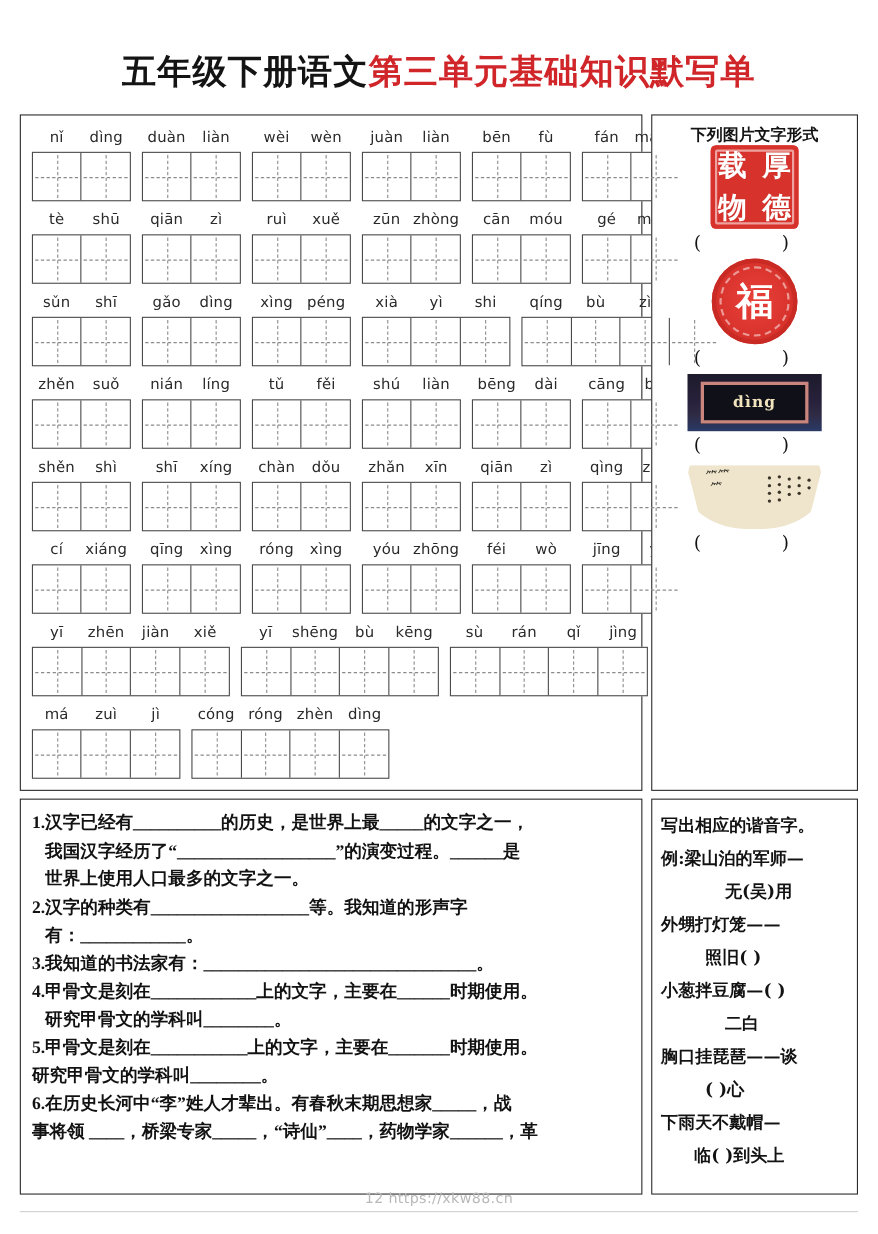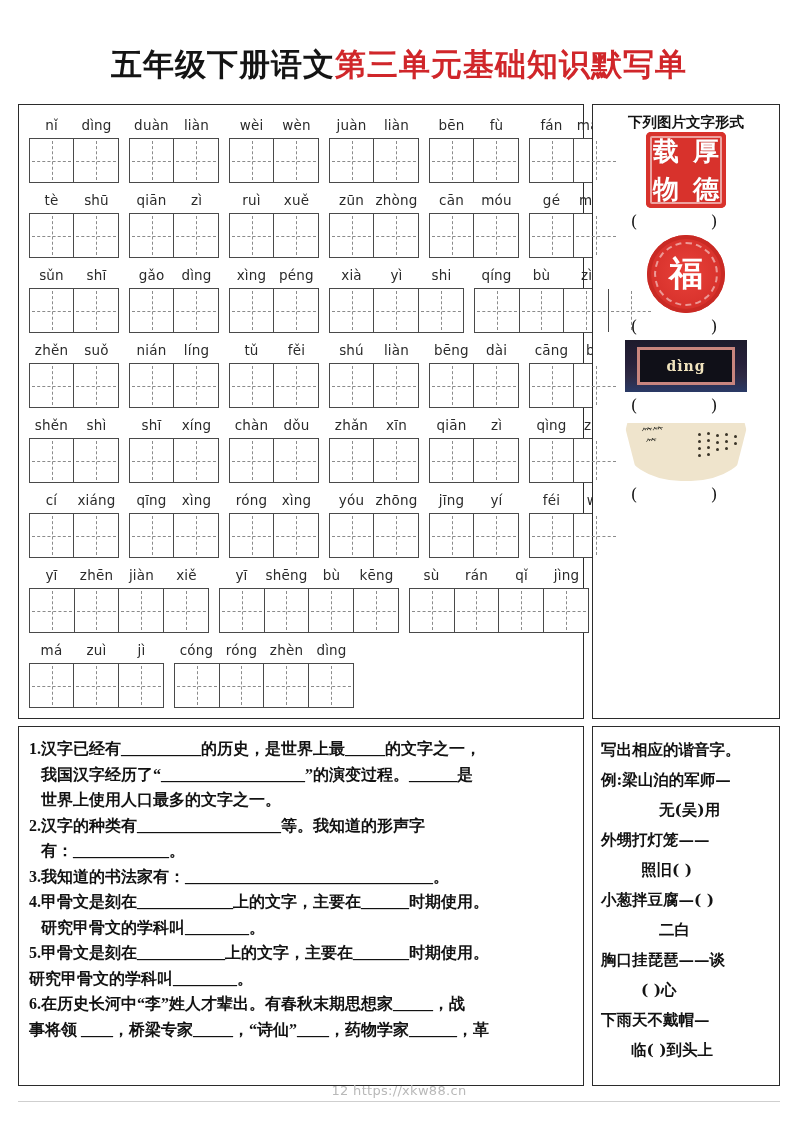--- a/index.html
+++ b/index.html
@@ -695,32 +695,32 @@
                 <span class="syll" style="width: 45px;">yóu</span>
                 <span class="syll" style="width: 45px;">zhōng</span>
               </div>
               <div class="grid" style="width: 90px;">
                 <div class="cell"></div>
                 <div class="cell"></div>
               </div>
             </div>
             <div class="word-group">
               <div class="pinyin-line">
+                <span class="syll" style="width: 45px;">féi</span>
+                <span class="syll" style="width: 45px;">wò</span>
+              </div>
+              <div class="grid" style="width: 90px;">
+                <div class="cell"></div>
+                <div class="cell"></div>
+              </div>
+            </div>
+            <div class="word-group">
+              <div class="pinyin-line">
                 <span class="syll" style="width: 45px;">jīng</span>
                 <span class="syll" style="width: 45px;">yí</span>
-              </div>
-              <div class="grid" style="width: 90px;">
-                <div class="cell"></div>
-                <div class="cell"></div>
-              </div>
-            </div>
-            <div class="word-group">
-              <div class="pinyin-line">
-                <span class="syll" style="width: 45px;">féi</span>
-                <span class="syll" style="width: 45px;">wò</span>
               </div>
               <div class="grid" style="width: 90px;">
                 <div class="cell"></div>
                 <div class="cell"></div>
               </div>
             </div>
           </div>
           <div class="pinyin-row">
             <div class="word-group">
               <div class="pinyin-line">

